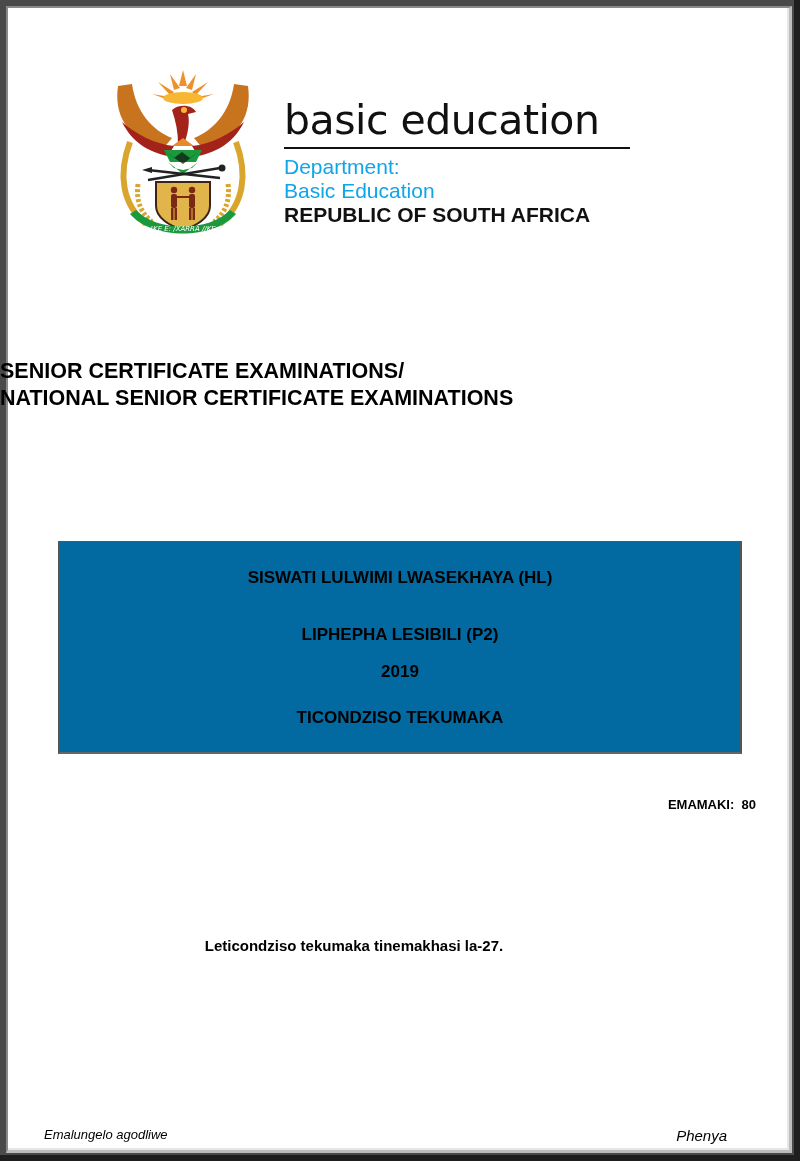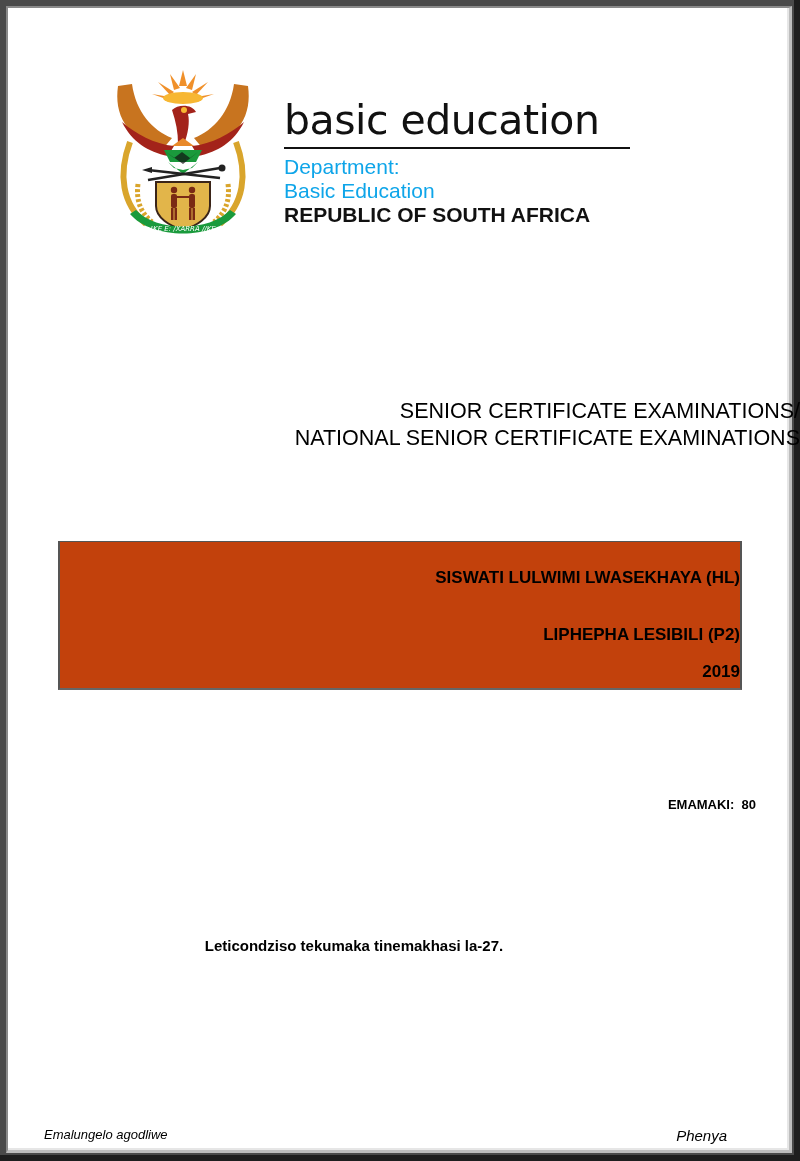--- a/index.html
+++ b/index.html
@@ -90,41 +90,40 @@
       color: #111;
       white-space: nowrap;
     }
 
     
     .exam-heading {
       position: absolute;
       left: 0;
       top: 358px;
       width: 800px;
-      text-align: right;
+      text-align: left;
       font-size: 21.5px;
-      font-weight: normal;
+      font-weight: bold;
       line-height: 27px;
-      margin-top: 40px;
     }
 
     
     .subject-box {
       position: absolute;
       left: 58px;
       top: 541px;
       width: 684px;
-      height: 149px;
+      height: 213px;
       box-sizing: border-box;
-      background: #c2410c;
+      background: #0369a1;
       border-top: 1px solid #555;
       border-left: 2px solid #555;
       border-right: 2px solid #555;
       border-bottom: 2px solid #666;
-      text-align: right;
+      text-align: center;
     }
     .subject-line {
       position: absolute;
       left: 0;
       width: 100%;
       font-size: 17px;
       font-weight: bold;
       line-height: 20px;
     }
 
@@ -238,20 +237,21 @@
 
 <div class="exam-heading">
   <div>SENIOR CERTIFICATE EXAMINATIONS/</div>
   <div>NATIONAL SENIOR CERTIFICATE EXAMINATIONS</div>
 </div>
 
 <div class="subject-box">
   <div class="subject-line" style="top:26px">SISWATI LULWIMI LWASEKHAYA (HL)</div>
   <div class="subject-line" style="top:83px">LIPHEPHA LESIBILI (P2)</div>
   <div class="subject-line" style="top:120px">2019</div>
+  <div class="subject-line" style="top:166px">TICONDZISO TEKUMAKA</div>
 </div>
 
 <div class="marks">EMAMAKI:  80</div>
 
 <div class="pages-note">Leticondziso tekumaka tinemakhasi la-27.</div>
 
 <div class="footer-left">Emalungelo agodliwe</div>
 <div class="footer-right">Phenya</div>
 
 </body></html>

